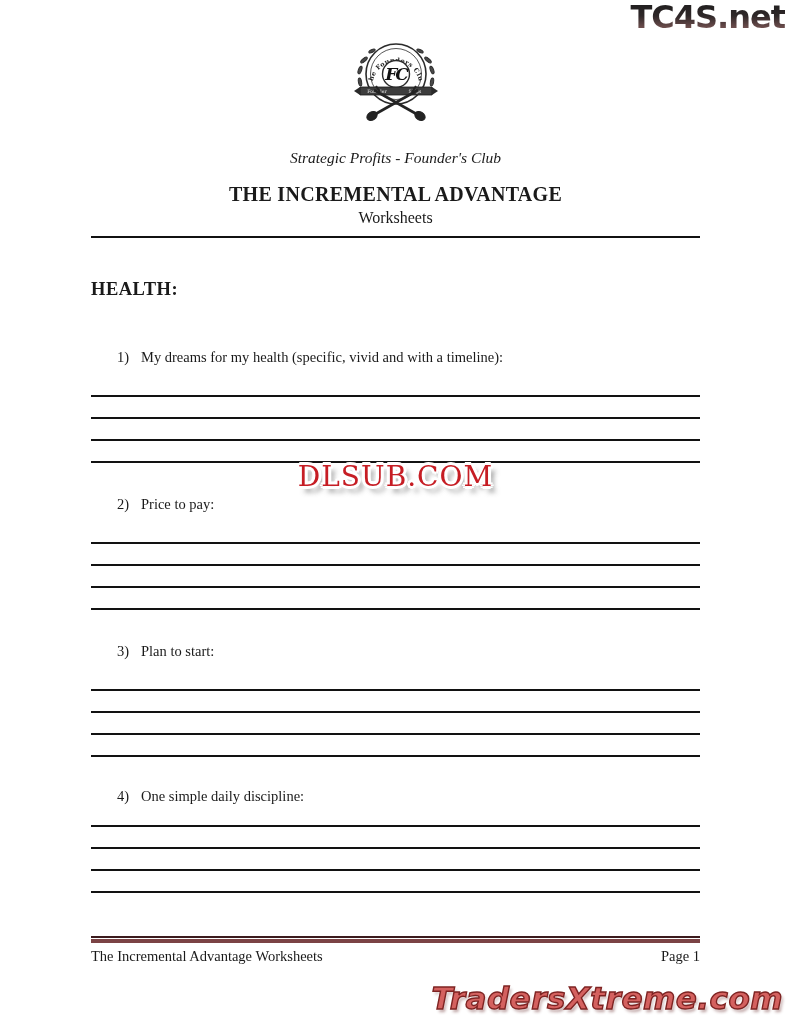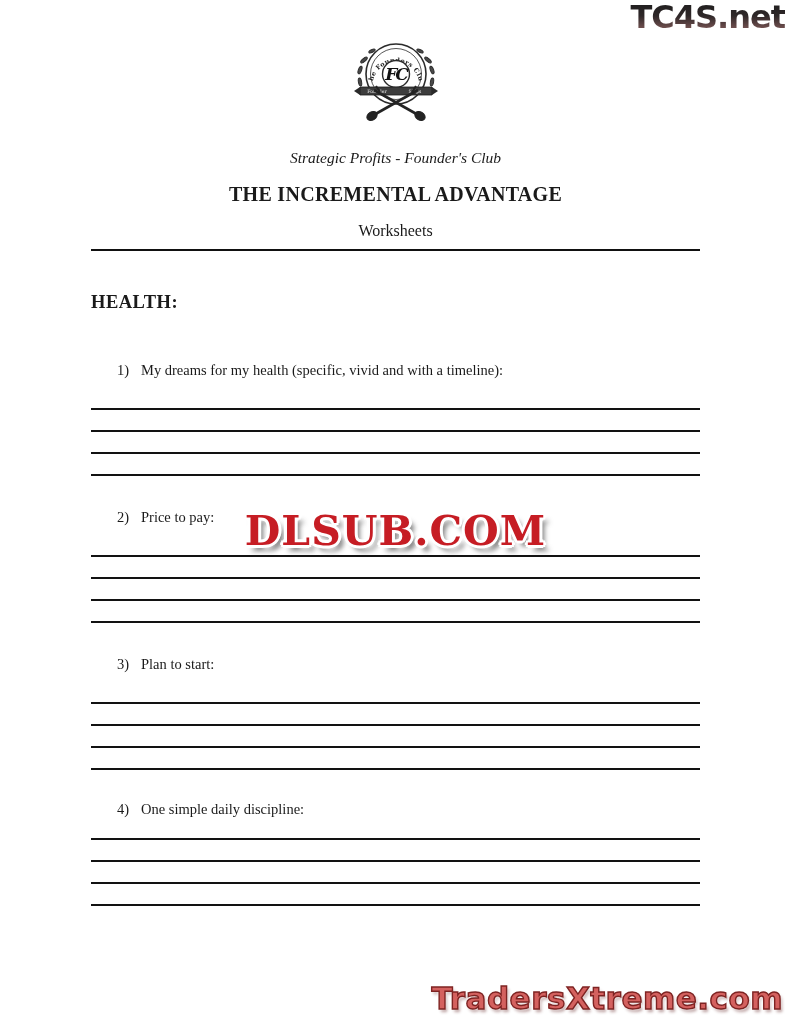--- a/index.html
+++ b/index.html
@@ -19,41 +19,41 @@
     -webkit-background-clip:text; background-clip:text;
     color:transparent; -webkit-text-fill-color:transparent;
   }
 
   
   .logo { display:block; margin:40px auto 0; }
 
   
   .header-sub  { text-align:center; font-style:italic; font-size:15.5px; line-height:1.25; margin-top:24px; }
   .header-title{ text-align:center; font-weight:bold; font-size:20px; letter-spacing:0.3px; line-height:1.25; margin-top:15px; }
-  .header-ws   { text-align:center; font-size:16px; line-height:1.25; margin-top:14px; }
+  .header-ws   { text-align:center; font-size:16px; line-height:1.25; margin-top:1px; }
   .header-rule { border-bottom:2px solid #111; margin-top:2px; }
 
   .section-heading { font-weight:bold; font-size:18.5px; letter-spacing:0.5px; line-height:1.25; margin-top:40px; }
 
   .question-block { margin-top:32px; }
   #questions-container .question-block:first-child { margin-top:46px; }
   #questions-container .question-block:last-child  { margin-top:30px; }
   #questions-container .question-block:last-child .answer-lines { margin-top:0; }
 
   .question-row { display:flex; padding-left:26px; font-size:14.5px; line-height:1.25; }
   .q-num { width:24px; flex:none; }
 
   .answer-lines { margin-top:9px; }
   .answer-line  { height:20px; border-bottom:2px solid #121212; }
 
   
   .dlsub {
-    position:absolute; top:507px; left:50%; transform:translateX(-50%);
-    font-family:"DejaVu Serif","Liberation Serif",serif; font-weight:bold;
-    font-size:41px; letter-spacing:1px; white-space:nowrap; color:#c61d24;
+    position:absolute; top:460px; left:50%; transform:translateX(-50%);
+    font-family:"DejaVu Serif","Liberation Serif",serif; font-weight:normal;
+    font-size:28px; letter-spacing:1px; white-space:nowrap; color:#c61d24;
     text-shadow:
       -2px -2px 0 #fff, 2px -2px 0 #fff, -2px 2px 0 #fff, 2px 2px 0 #fff,
       -3px 0 0 #fff, 3px 0 0 #fff, 0 -3px 0 #fff, 0 3px 0 #fff,
       5px 6px 5px rgba(110,110,110,0.85);
   }
 
   
   .footer { position:absolute; left:91px; right:91px; top:936px; }
   .footer-bar {
     height:7px;
@@ -62,20 +62,21 @@
   .footer-row { display:flex; justify-content:space-between; font-size:14.5px; line-height:1.25; margin-top:4px; }
 
   
   .tradersx {
     position:absolute; top:980px; right:8px;
     font-family:"DejaVu Sans","Liberation Sans",sans-serif; font-weight:bold;
     font-size:31px; letter-spacing:0.5px; color:#d4615f;
     -webkit-text-stroke:1.4px #7e2322;
     text-shadow:0 0 3px #fff, 0 0 6px #fff, 2px 3px 3px rgba(90,25,25,0.45);
     white-space:nowrap;
+    font-style:italic;
   }
 
   svg text { font-family:"DejaVu Serif","Liberation Serif",serif; }
 </style>
 </head>
 <body>
 
 <div class="page">
 
   <div class="tc4s">TC4S.net</div>
@@ -181,16 +182,23 @@
             <div class="answer-line"></div>
             <div class="answer-line"></div>
             <div class="answer-line"></div>
           </div>
   </section>
 </div>
   </div>
 
   <div class="dlsub">DLSUB.COM</div>
 
+  <div class="footer">
+    <div class="footer-bar"></div>
+    <div class="footer-row">
+      <span>The Incremental Advantage Worksheets</span>
+      <span>Page 1</span>
+    </div>
+  </div>
 
   <div class="tradersx">TradersXtreme.com</div>
 
 </div>
 
 </body></html>

